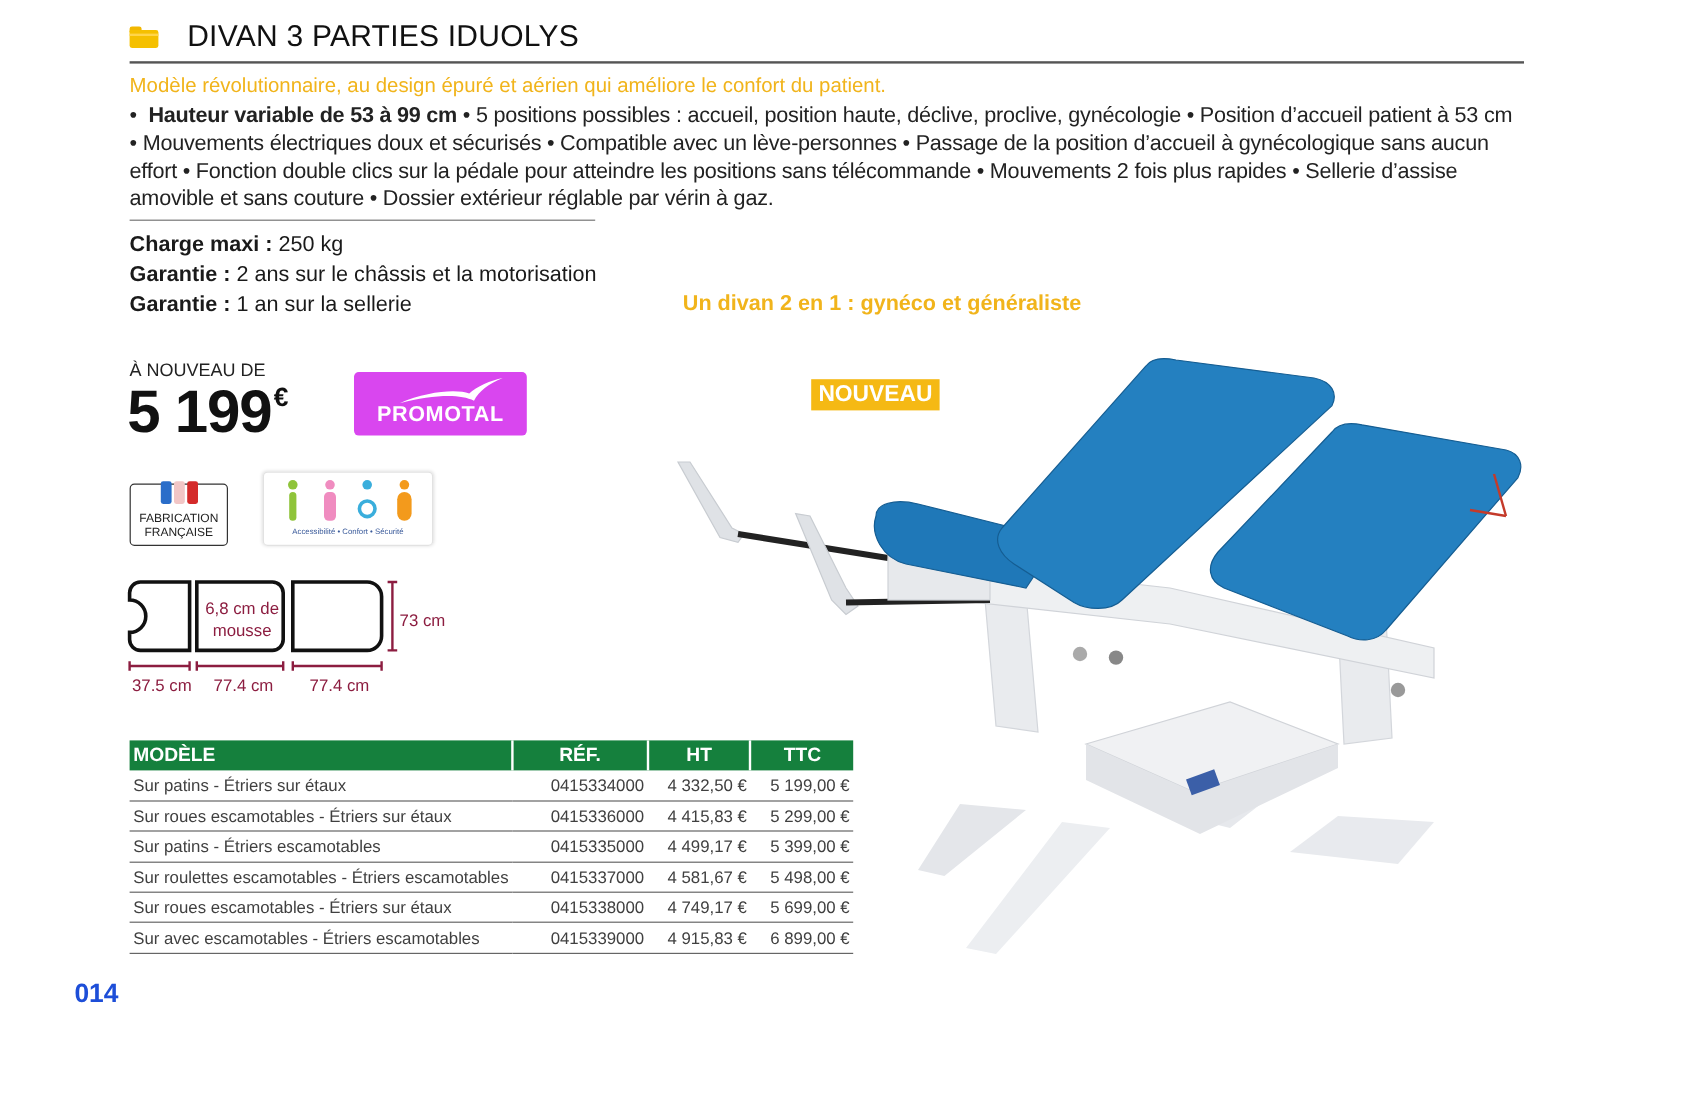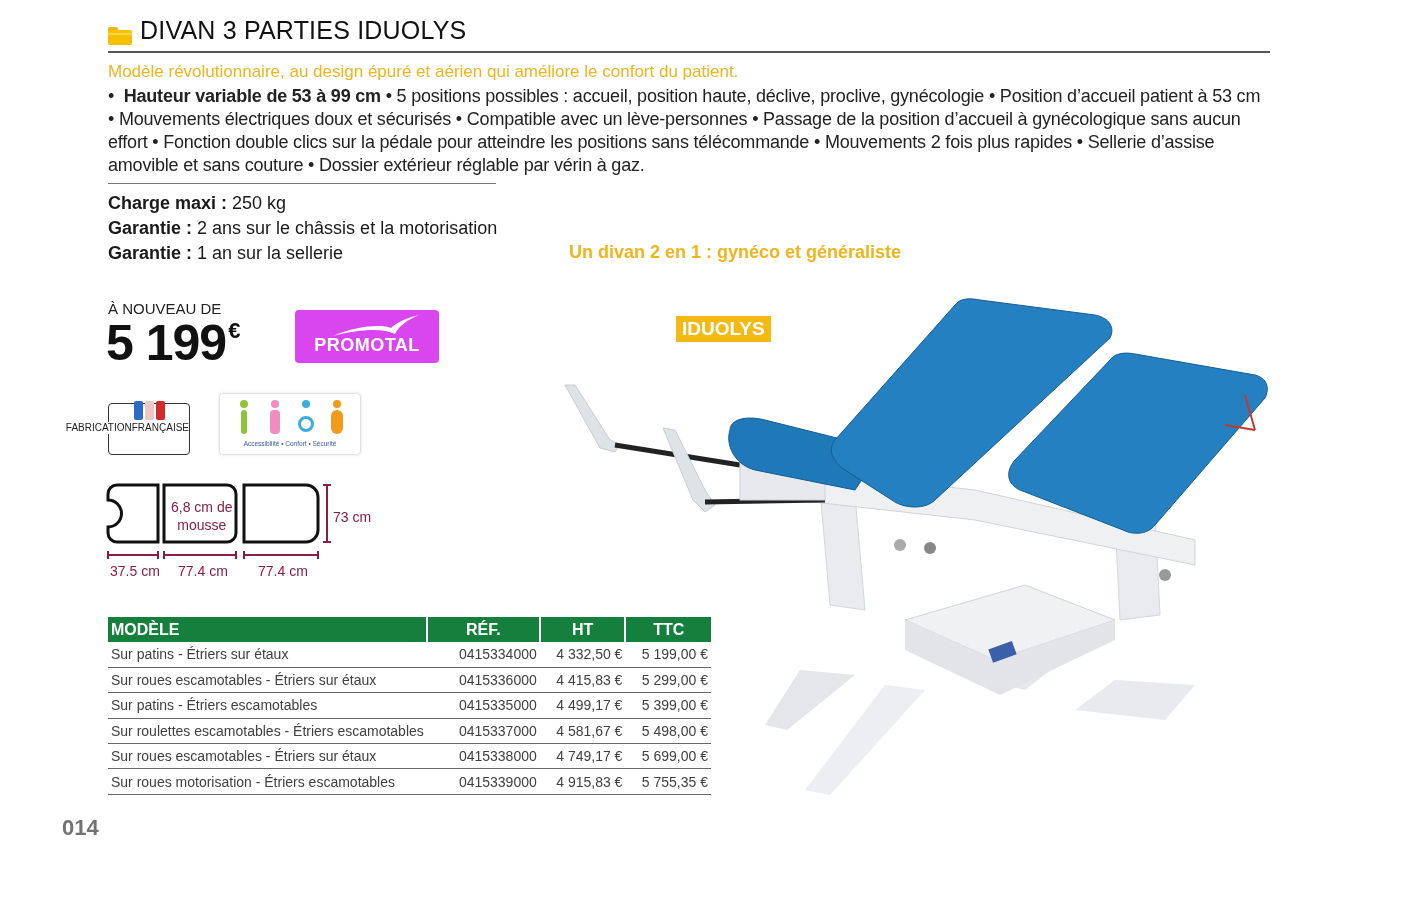--- a/index.html
+++ b/index.html
@@ -1,19 +1,19 @@
 <!DOCTYPE html>
 <html><head>
   <meta charset="utf-8">
   <style>
     * { box-sizing: border-box; margin: 0; padding: 0; }
     html, body { width: 1414px; height: 924px; background: #ffffff; overflow: hidden; }
     body { position: relative; font-family: "Liberation Sans", sans-serif; color: #1a1a1a; }
 
-    .title-row { position: absolute; left: 108px; top: 16px; display: flex; align-items: flex-end; gap: 8px; }
+    .title-row { position: absolute; left: 108px; top: 16px; display: flex; align-items: center; gap: 24px; }
     .folder-icon { width: 24px; height: 18px; position: relative; }
     .folder-icon .tab { position: absolute; left: 0; top: 0; width: 10px; height: 5px; background: #f2b700; border-radius: 2px 2px 0 0; }
     .folder-icon .body { position: absolute; left: 0; top: 3px; width: 24px; height: 15px; background: #f5c000; border-radius: 1px 2px 2px 2px; }
     .folder-icon .flap { position: absolute; left: 0; top: 6px; width: 24px; height: 2px; background: #ffd54a; }
     .page-title { font-size: 25px; font-weight: normal; letter-spacing: 0.2px; color: #111; }
 
     .top-rule { position: absolute; left: 108px; top: 51px; width: 1162px; height: 2px; background: #555; }
 
     .tagline { position: absolute; left: 108px; top: 62px; font-size: 17px; color: #f1b41b; }
     .desc { position: absolute; left: 108px; top: 85px; width: 1160px; font-size: 18px; line-height: 23px; color: #222; letter-spacing: -0.2px; }
@@ -27,21 +27,21 @@
     .subtitle { position: absolute; left: 569px; top: 242px; font-size: 18px; font-weight: bold; color: #f1b41b; }
 
     .from-label { position: absolute; left: 108px; top: 300px; font-size: 15px; color: #222; }
     .price { position: absolute; left: 106px; top: 314px; font-size: 50px; font-weight: bold; color: #111; letter-spacing: -1px; }
     .price sup { font-size: 22px; position: relative; top: -22px; margin-left: 2px; vertical-align: baseline; }
 
     .brand-logo { position: absolute; left: 295px; top: 310px; width: 144px; height: 53px; background: #d946ef; border-radius: 4px; display: flex; align-items: flex-end; justify-content: center; padding-bottom: 7px; }
     .brand-logo svg { position: absolute; left: 36px; top: 4px; }
     .brand-name { color: #fff; font-size: 18px; font-weight: bold; letter-spacing: 0.5px; position: relative; }
 
-    .fab-fr { position: absolute; left: 108px; top: 403px; width: 82px; height: 52px; border: 1.5px solid #333; border-radius: 4px; display: flex; flex-direction: row; align-items: center; justify-content: flex-end; padding-bottom: 3px; }
+    .fab-fr { position: absolute; left: 108px; top: 403px; width: 82px; height: 52px; border: 1.5px solid #333; border-radius: 4px; display: flex; flex-direction: column; align-items: center; justify-content: flex-end; padding-bottom: 3px; }
     .flag { position: absolute; top: -3px; left: 25px; display: flex; gap: 2px; }
     .flag span { width: 9px; height: 19px; border-radius: 2px; }
     .flag .b { background: #2a6dc9; } .flag .w { background: #f2c6c6; } .flag .r { background: #d42a2a; }
     .fab-text { font-size: 10px; line-height: 12px; text-align: center; color: #222; background: #fff; }
 
     .badges { position: absolute; left: 219px; top: 393px; width: 142px; height: 62px; border: 1px solid #e2e2e2; border-radius: 4px; box-shadow: 0 0 3px #ddd; }
     .badges .row { display: flex; justify-content: space-around; padding: 6px 8px 0; }
     .badges .ico { width: 16px; height: 36px; position: relative; }
     .badges .ico .h { position: absolute; left: 4px; top: 0; width: 8px; height: 8px; border-radius: 50%; }
     .badges .ico .b { position: absolute; left: 3px; top: 10px; width: 10px; height: 24px; border-radius: 4px; }
@@ -50,21 +50,21 @@
     .dims { position: absolute; left: 105px; top: 482px; }
     .dim-lbl { position: absolute; font-size: 14px; color: #8c1d40; white-space: nowrap; }
 
     table.models { position: absolute; left: 108px; top: 617px; width: 603px; border-collapse: collapse; font-size: 14px; }
     table.models th { background: #15803d; color: #fff; font-weight: bold; height: 25px; font-size: 16px; padding: 0 3px; border-right: 2px solid #fff; }
     table.models th:last-child { border-right: none; margin-top: 24px; }
     table.models th.l { text-align: left; }
     table.models td { height: 25.4px; padding: 0 3px; color: #404040; border-bottom: 1.5px solid #666; white-space: nowrap; }
     table.models td.c { text-align: right; }
 
-    .page-num { position: absolute; left: 62px; top: 815px; font-size: 22px; font-weight: bold; color: #737373; }
+    .page-num { position: absolute; left: 62px; top: 815px; font-size: 22px; font-weight: bold; color: #1d4ed8; }
 
     .product { position: absolute; left: 555px; top: 290px; width: 730px; height: 520px; }
     .nouveau { position: absolute; left: 676px; top: 316px; background: #f5b914; color: #fff; font-weight: bold; font-size: 19px; padding: 2px 6px; }
   </style>
 </head>
 <body>
 
 <div class="title-row">
   <span class="folder-icon">
     <span class="tab"></span>
@@ -197,24 +197,24 @@
         <td class="c">4 581,67 €</td>
         <td class="c">5 498,00 €</td>
       </tr>
     <tr>
         <td>Sur roues escamotables - Étriers sur étaux</td>
         <td class="c">0415338000</td>
         <td class="c">4 749,17 €</td>
         <td class="c">5 699,00 €</td>
       </tr>
     <tr>
-        <td>Sur roues motorisation - Étriers escamotables</td>
+        <td>Sur avec escamotables - Étriers escamotables</td>
         <td class="c">0415339000</td>
         <td class="c">4 915,83 €</td>
-        <td class="c">5 755,35 €</td>
+        <td class="c">6 899,00 €</td>
       </tr>
   </tbody>
 </table>
 
 <div class="page-num">014</div>
 
 <svg class="product" viewBox="0 0 730 520">
 
   <polygon points="210,435 245,380 300,385 232,440" fill="#e4e6ea"></polygon>
   <polygon points="250,500 330,395 370,400 275,505" fill="#eceef1"></polygon>
@@ -243,13 +243,13 @@
 
   <path d="M460 170 L 555 70 C 560 63, 570 62, 580 64 L 700 85 C 712 88, 715 98, 710 108 L 600 235 C 592 245, 578 245, 568 240 L 465 200 C 452 194, 450 182, 460 170 Z" fill="#2480c0" stroke="#155d92"></path>
   <line x1="690" y1="105" x2="700" y2="140" stroke="#c43a2a" stroke-width="2"></line>
   <line x1="670" y1="135" x2="700" y2="140" stroke="#c43a2a" stroke-width="2"></line>
 
   <circle cx="375" cy="258" r="6" fill="#888"></circle>
   <circle cx="345" cy="255" r="6" fill="#aaa"></circle>
   <circle cx="610" cy="285" r="6" fill="#999"></circle>
 </svg>
 
-<div class="nouveau">IDUOLYS</div>
+<div class="nouveau">NOUVEAU</div>
 
 </body></html>

